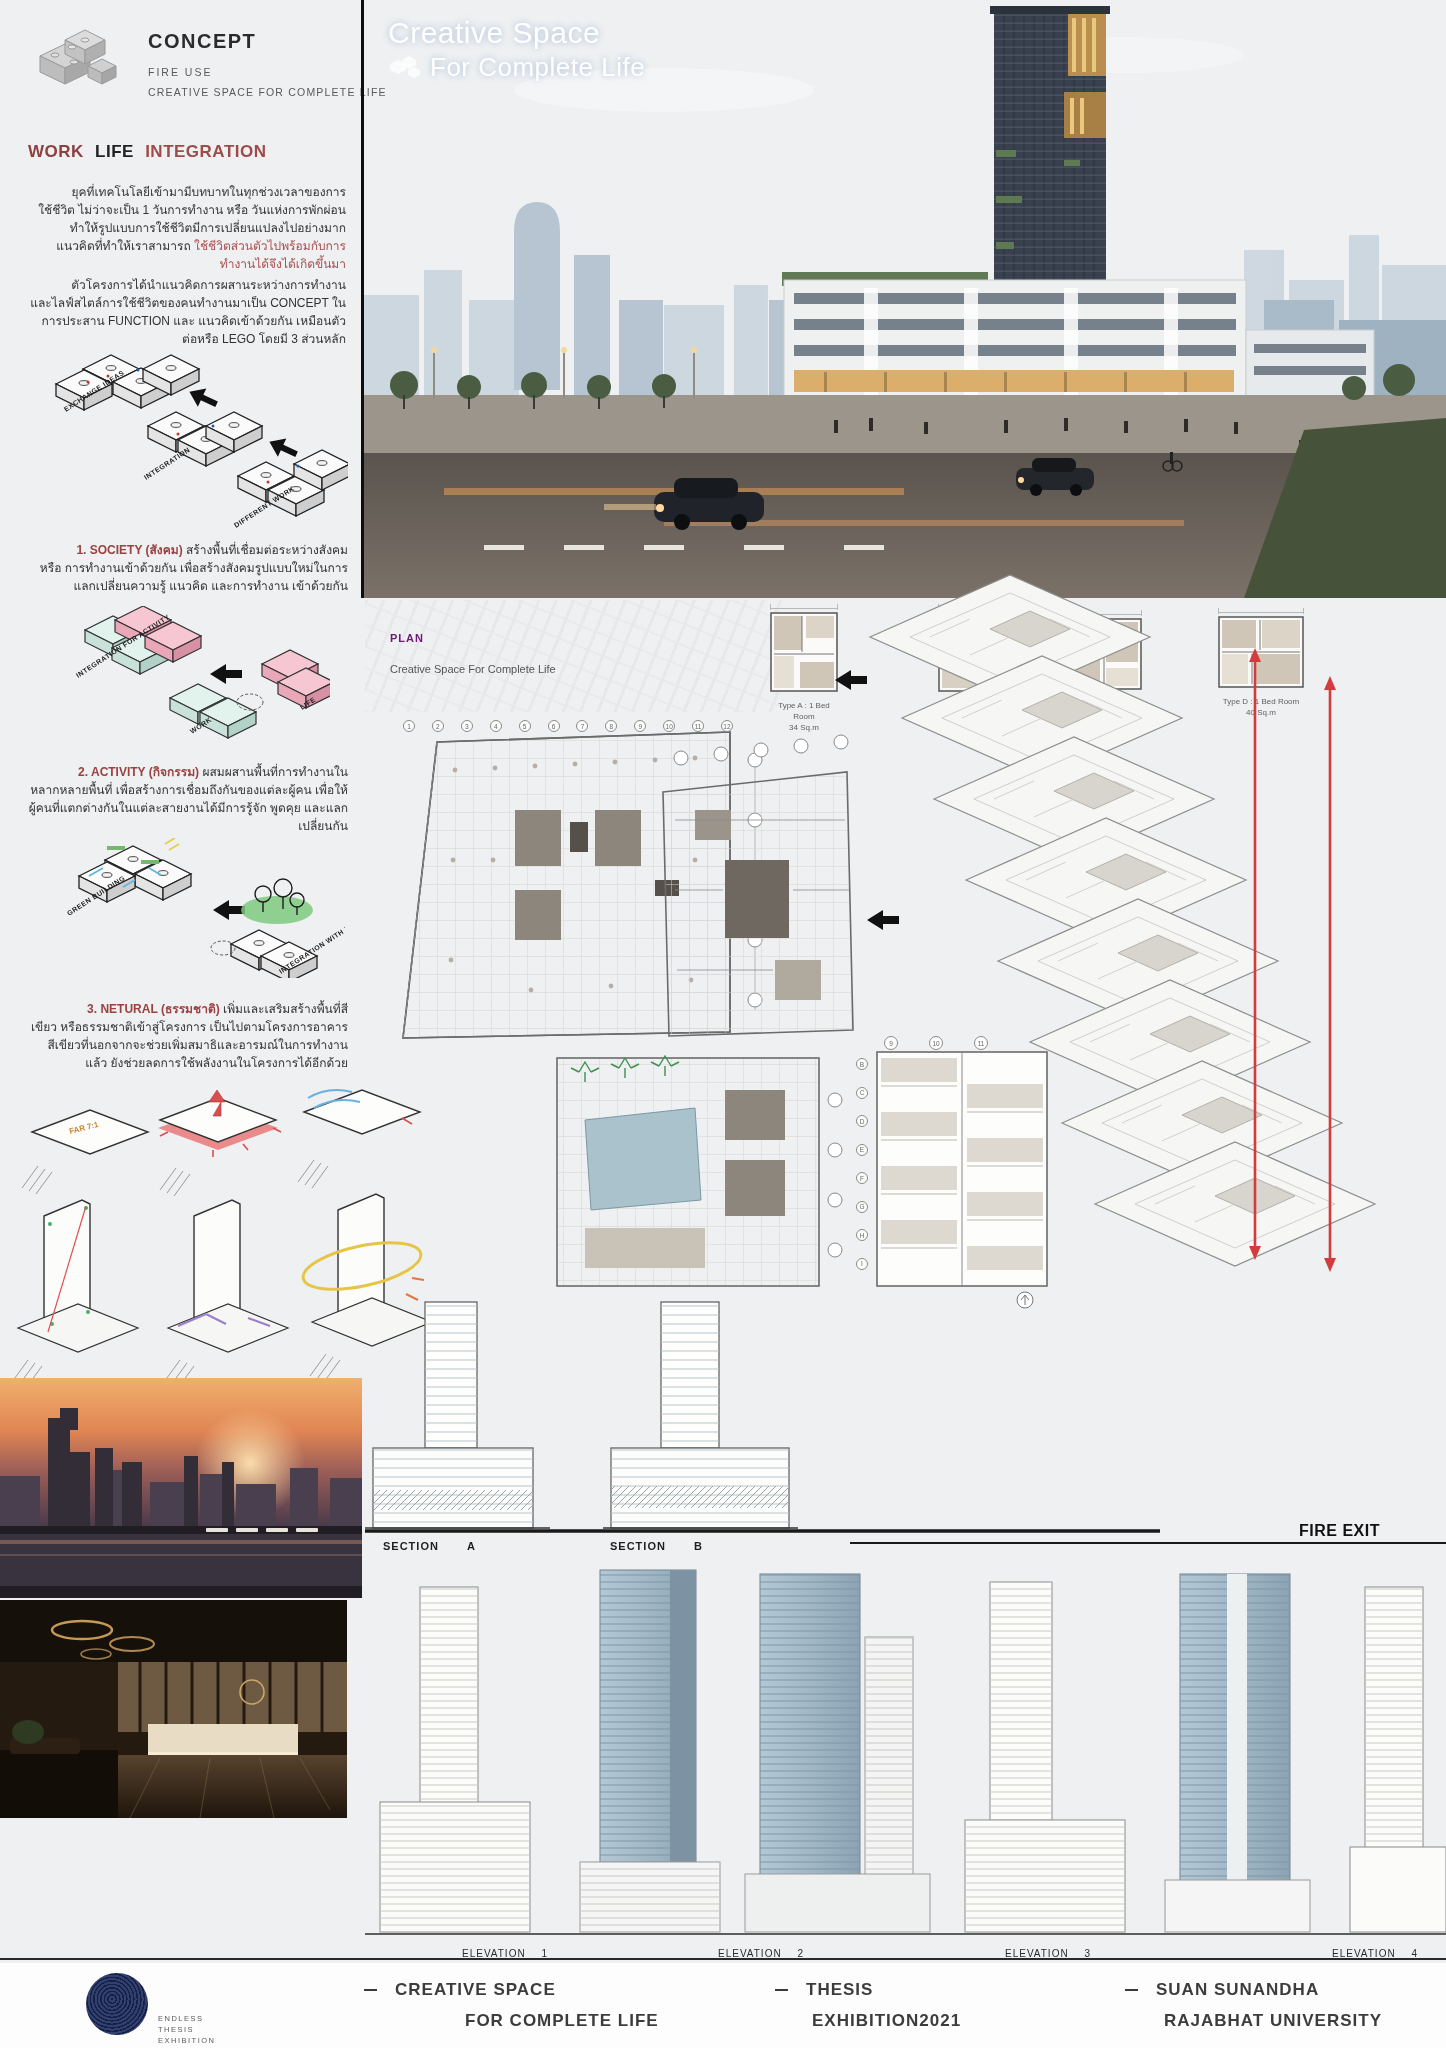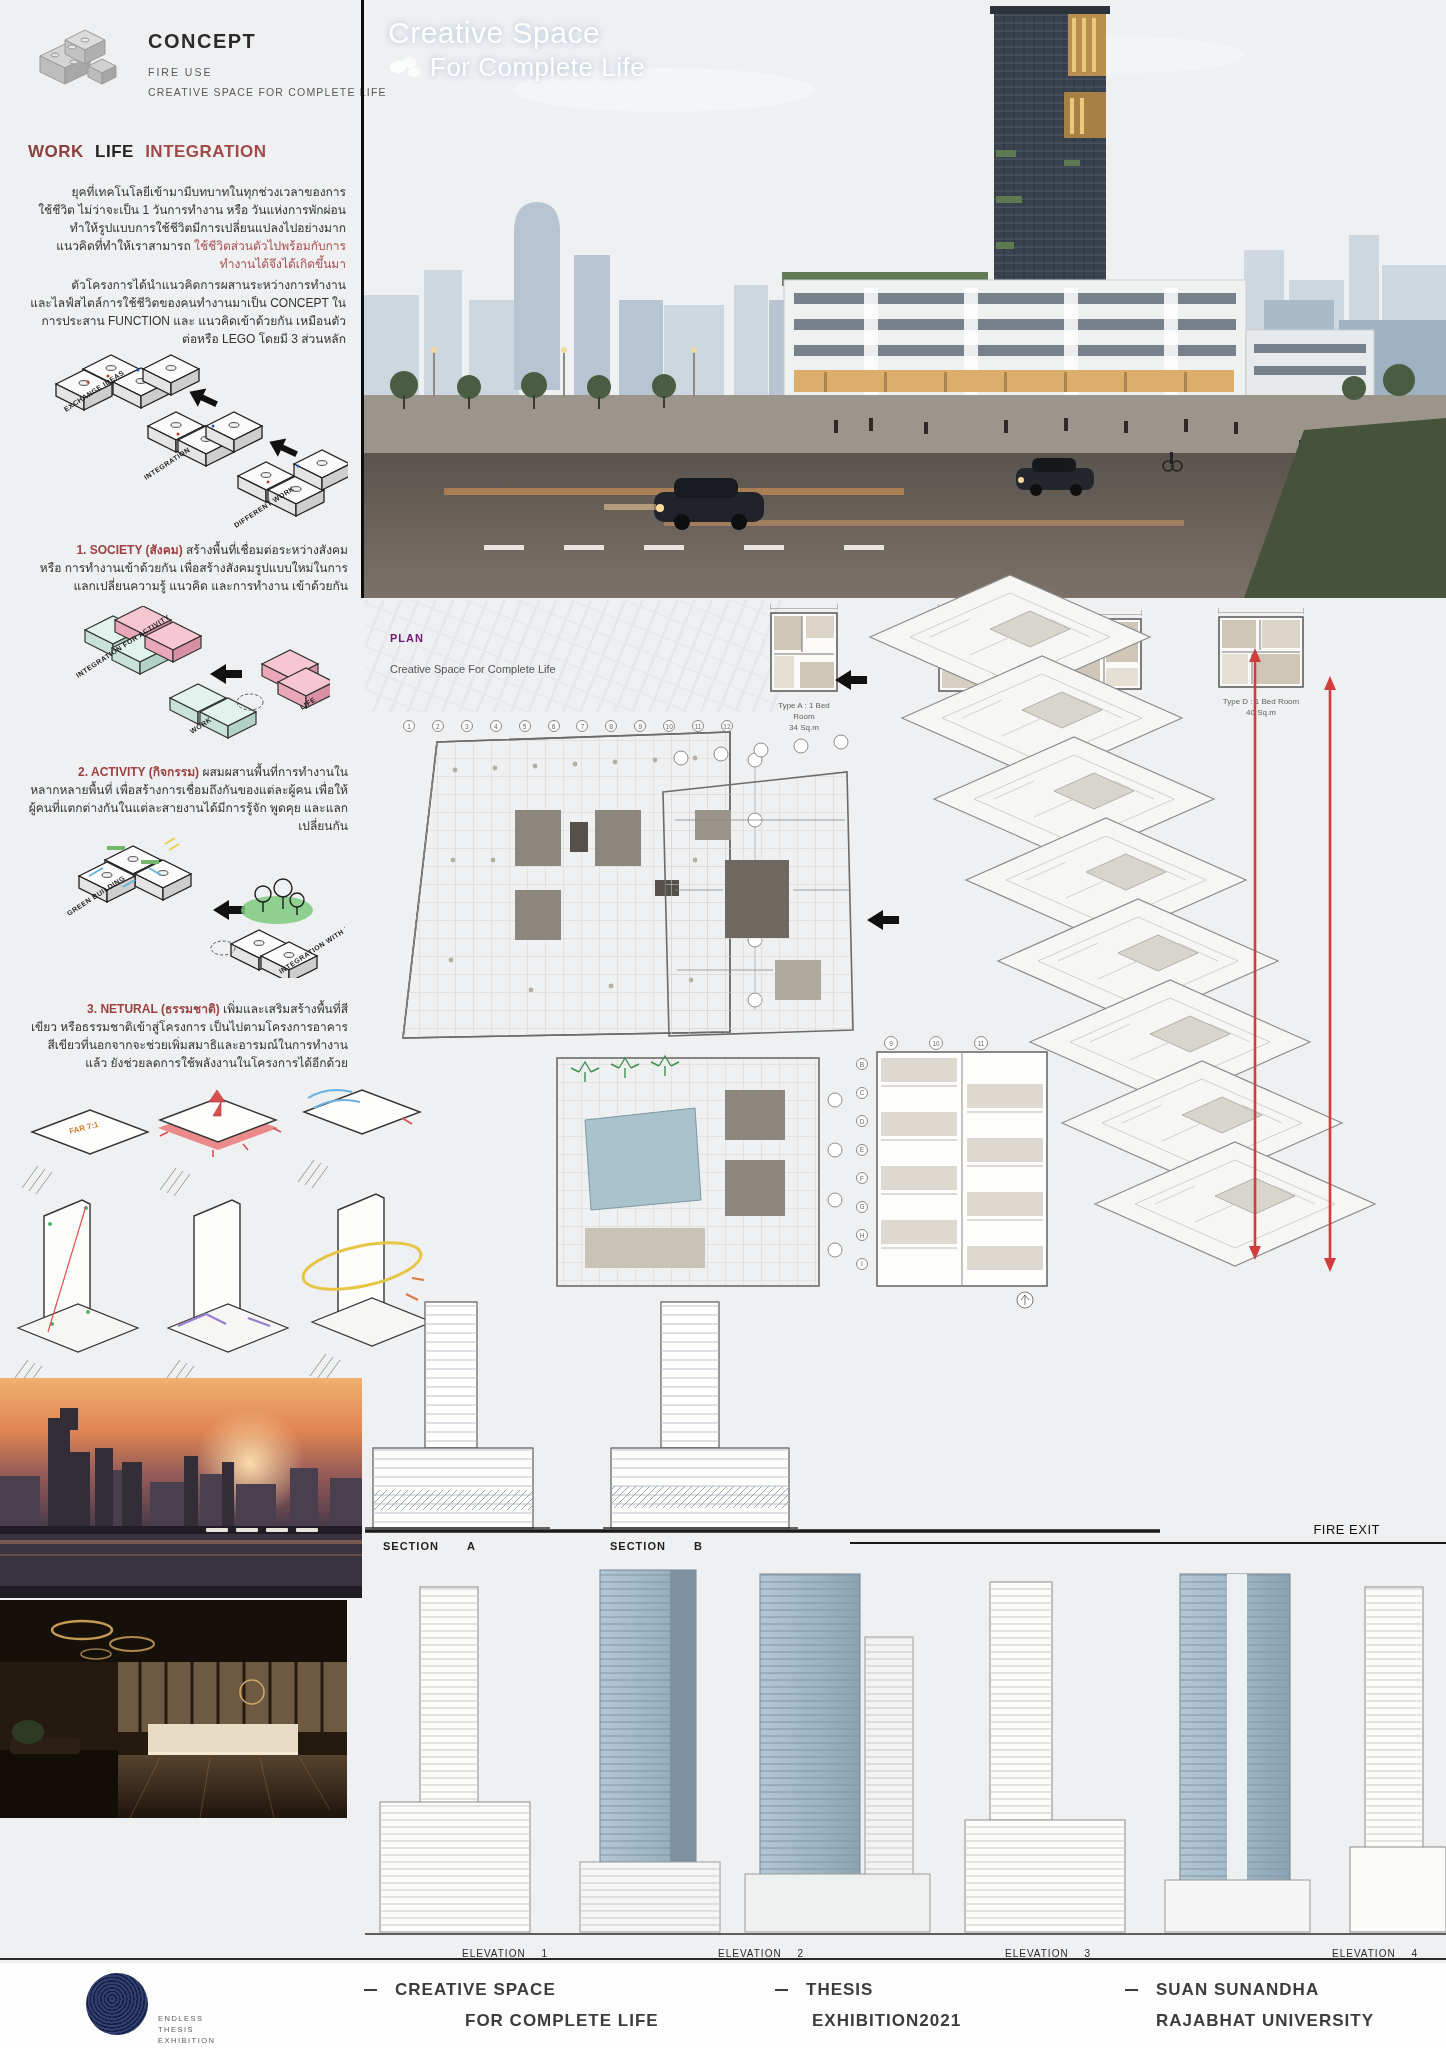--- a/index.html
+++ b/index.html
@@ -30,21 +30,21 @@
   .dim:before{left:0;} .dim:after{right:0;}
   
   .brow{display:flex;justify-content:space-between;}
   .bcol{display:flex;flex-direction:column;justify-content:space-between;}
   .bub{width:12px;height:12px;border:1px solid #8a8a8a;border-radius:50%;font-size:6.5px;color:#666;
        display:flex;align-items:center;justify-content:center;background:#fdfdfc;box-sizing:border-box;}
   
   .seclab{font-size:11px;font-weight:bold;letter-spacing:1px;color:#1f1f1f;display:flex;}
   .seclab .n{margin-left:28px;}
   .elelab{font-size:10px;letter-spacing:1px;color:#2a2a2a;display:flex;width:86px;justify-content:space-between;}
-  .fire{font-size:13px;font-weight:normal;letter-spacing:.5px;color:#111;}
+  .fire{font-size:16px;font-weight:bold;letter-spacing:.5px;color:#111;}
   
   .footer-bg{left:0;top:1963px;width:1446px;height:85px;background:#fdfdfd;}
   .toprule{left:0;top:1958px;width:1446px;height:2px;background:#2a2a2a;}
   .logo-circle{width:62px;height:62px;border-radius:50%;
      background:repeating-radial-gradient(circle at 42% 42%, #16214a 0 1.5px, #32406e 1.5px 3.5px);}
   .logo-line{font-size:7.5px;letter-spacing:1.5px;color:#5a5a5a;line-height:11px;}
   .fitem{display:flex;}
   .fdash{width:13px;height:2px;background:#3a3a3a;margin-top:9px;margin-right:18px;}
   .ftxt1{font-size:17px;font-weight:bold;letter-spacing:1px;color:#3c3c3c;line-height:20px;}
   .ftxt2{font-size:17px;font-weight:bold;letter-spacing:1px;color:#3c3c3c;margin-top:11px;margin-left:70px;}
@@ -872,17 +872,17 @@
     <div class="fdash"></div>
     <div>
       <div class="ftxt1">THESIS</div>
       <div class="ftxt2" style="margin-left:6px;">EXHIBITION2021</div>
     </div>
   </div>
   <div class="abs fitem" style="left:1125px;top:1980px;">
     <div class="fdash"></div>
     <div>
       <div class="ftxt1">SUAN SUNANDHA</div>
-      <div class="ftxt2" style="margin-left:0;">RAJABHAT UNIVERSITY</div>
+      <div class="ftxt2" style="margin-left:8px;">RAJABHAT UNIVERSITY</div>
     </div>
   </div>
 
 </div>
 
 </body></html>

